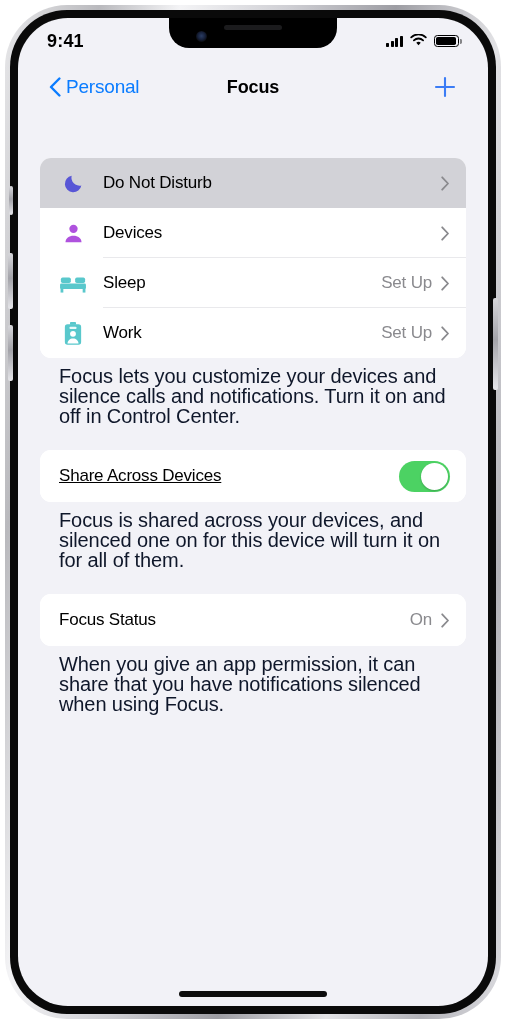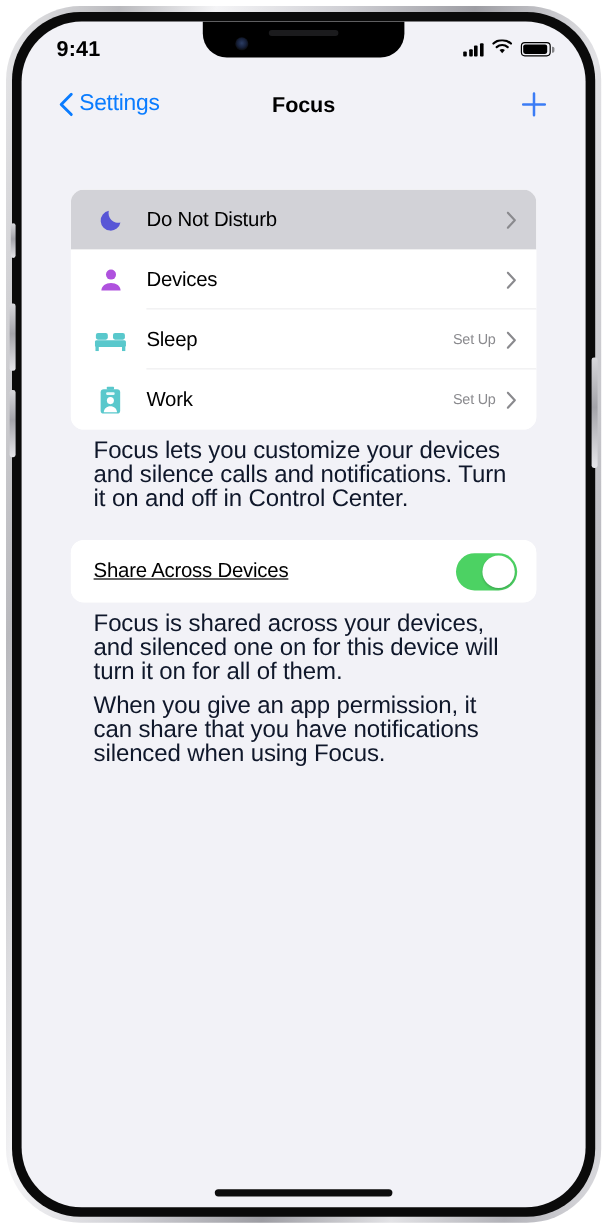--- a/index.html
+++ b/index.html
@@ -95,21 +95,21 @@
   }
   #add-button{
     position:absolute; right:28px; width:30px; height:30px; cursor:pointer;
     display:flex; align-items:center; justify-content:center;
   }
   #add-button svg{ width:26px; height:26px; }
 
   
   #content{
     position:absolute; top:94px; left:0; right:0; bottom:0;
-    padding:0 41px; overflow:hidden;
+    padding:0 22px; overflow:hidden;
   }
 
   .card{
     background:#ffffff;
     border-radius:11px;
     overflow:hidden;
   }
   .card.first{ margin-top:46px; }
 
   .row{
@@ -119,21 +119,21 @@
     background:#ffffff; cursor:pointer;
   }
   .row.selected{ background:#d2d2d7; }
 
   .row-icon{
     width:28px; flex:0 0 28px;
     display:flex; align-items:center; justify-content:center;
     margin-right:16px;
   }
   .row-label{ font-size:17px; color:#000; letter-spacing:-.2px; flex:1; }
-  .row-value{ font-size:12px; color:#8a8a8e; letter-spacing:-.2px; margin-right:9px; }
+  .row-value{ font-size:17px; color:#8a8a8e; letter-spacing:-.2px; margin-right:9px; }
   .row-chevron{ flex:0 0 auto; display:flex; align-items:center; }
   .row-chevron svg{ width:9px; height:15px; }
 
   .separator{
     position:absolute; left:63px; right:0; bottom:0; height:1px;
     background:#e9e9ec;
   }
 
   .footnote{
     font-size:20px; line-height:20px; color:#0f172a;
@@ -198,21 +198,21 @@
               <b></b>
             </span>
         </div>
       </div>
 
       <div id="nav-bar">
         <div id="back-button">
           <svg id="back-chevron-icon" viewBox="0 0 12 20">
             <path d="M10.4 1.5 2 10l8.4 8.5" stroke="#0a7cff" stroke-width="2.4" fill="none" stroke-linecap="round" stroke-linejoin="round"></path>
           </svg>
-          <span id="back-label">Settings</span>
+          <span id="back-label">Personal</span>
         </div>
         <div id="nav-title">Focus</div>
         <div id="add-button">
           <svg viewBox="0 0 26 26">
             <path d="M13 4v18M4 13h18" stroke="#3b7cf5" stroke-width="2.1" stroke-linecap="round"></path>
           </svg>
         </div>
       </div>
 
       <div id="content">
@@ -298,20 +298,31 @@
           <div class="row tall-row">
             <span class="row-label">Share Across Devices</span>
             <span class="toggle">
               <span class="knob"></span>
             </span>
           </div>
         </div>
 
         <div class="footnote">Focus is shared across your devices, and silenced one on for this device will turn it on for all of them.</div>
 
+        <div class="card" style="margin-top:24px;">
+          <div class="row tall-row">
+            <span class="row-label">Focus Status</span>
+            <span class="row-value">On</span>
+            <span class="row-chevron">
+              <svg viewBox="0 0 9 15">
+                  <path d="M1.2 1.3 7 7.5l-5.8 6.2" stroke="#8a8a8e" stroke-width="1.8" fill="none" stroke-linecap="round" stroke-linejoin="round"></path>
+                </svg>
+            </span>
+          </div>
+        </div>
 
         <div class="footnote">When you give an app permission, it can share that you have notifications silenced when using Focus.</div>
 
       </div>
 
       <div id="home-indicator"></div>
 
     </div>
   </div>
 </div>

